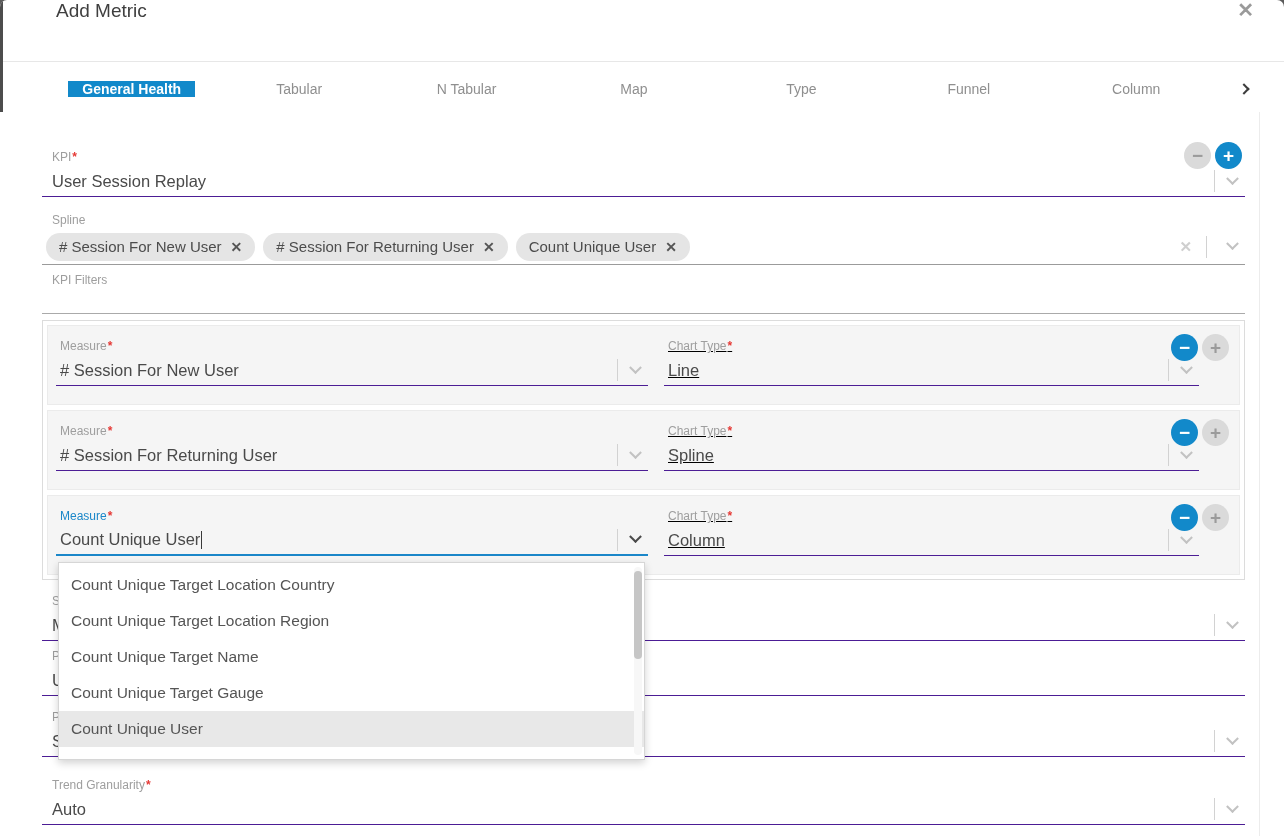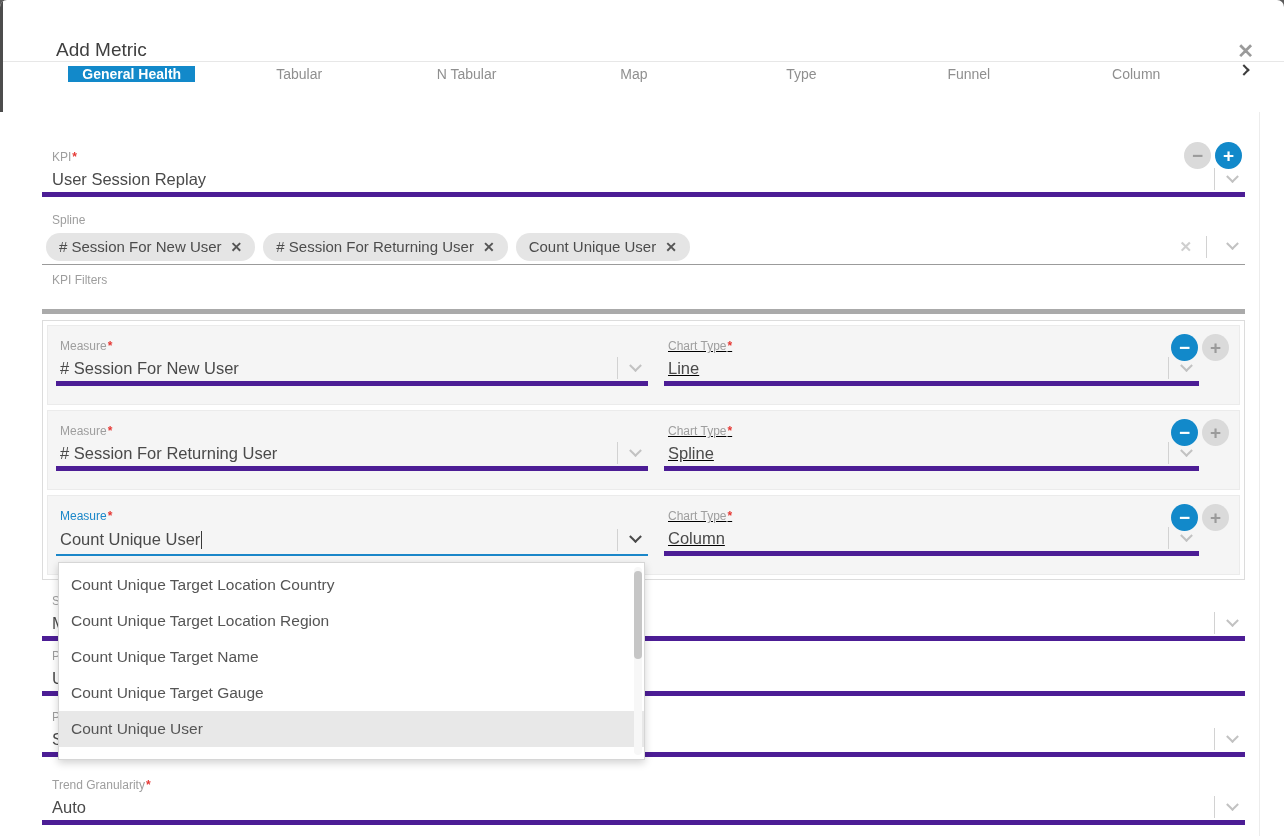--- a/index.html
+++ b/index.html
@@ -4,36 +4,36 @@
 <style>
   * { margin:0; padding:0; box-sizing:border-box; }
   html,body { width:1284px; height:836px; overflow:hidden; }
   body { background:#5b5b5b; font-family:"Liberation Sans", sans-serif; }
 
   .modal { position:absolute; inset:0; background:#fff; border-radius:7px 7px 0 0; overflow:hidden; }
   .edge-sliver { position:absolute; left:0; top:0; width:3px; height:112px; background:#4d4d4d; border-radius:7px 0 0 0; }
   .gutter-line { position:absolute; left:1259px; top:112px; bottom:0; width:1px; background:#ececec; }
 
   
-  .modal-header { height:62px; border-bottom:1px solid #e7e7e7; display:flex; align-items:flex-end; padding:0 30px 0 56px; }
+  .modal-header { height:62px; border-bottom:1px solid #e7e7e7; display:flex; align-items:flex-start; padding:0 30px 0 56px; }
   .modal-title { font-size:19px; color:#3f3f3f; flex:1; font-weight:400; }
   .close-x { color:#9a9a9a; font-size:20px; font-weight:700; cursor:pointer; line-height:1; }
 
   
-  .tabbar { display:flex; align-items:flex-start; height:46px; margin:4px 30px 0 68px;gap:40px; }
+  .tabbar { display:flex; align-items:center; height:46px; margin:4px 30px 0 68px;gap:40px; }
   .tab { width:160px; display:flex; align-items:center; justify-content:center; font-size:14px; color:#8f8f8f; cursor:pointer; }
   .tab.active { background:#1289ca; color:#fff; font-weight:700; }
   .tab-next { flex:1; display:flex; align-items:center; justify-content:flex-end; padding-right:6px; }
   .chev-right { width:8px; height:8px; border-right:2px solid #3c3c3c; border-bottom:2px solid #3c3c3c; transform:rotate(-45deg); }
 
   
   .content { padding:0 39px 0 42px; position:relative; }
   .f-label { font-size:12px; color:#9e9e9e; padding-left:10px; height:16px; }
   .req { color:#e53935; font-weight:700; margin-left:1px; }
-  .val-row { display:flex; align-items:center; height:31px; border-bottom:5px solid #4c1d95; padding-left:10px; }
+  .val-row { display:flex; align-items:center; height:31px; border-bottom:1px solid #4c1d95; padding-left:10px; }
   .val { flex:1; font-size:16.5px; color:#4a4a4a; white-space:nowrap; overflow:hidden; }
   .vdiv { width:1px; height:22px; background:#d2d2d2; margin:0 13px 0 6px; }
   .chev { width:9px; height:9px; border-right:2px solid #c2c2c2; border-bottom:2px solid #c2c2c2; transform:rotate(45deg) translate(-2px,-2px); margin-right:8px; }
   .clear-x { color:#cfcfcf; font-size:15px; font-weight:700; }
 
   .kpi-field { margin-top:38px; position:relative; }
   .round-btn { width:27px; height:27px; border-radius:50%; display:flex; align-items:center; justify-content:center; font-size:19px; font-weight:700; line-height:1; cursor:pointer; }
   .round-btn.blue { background:#1289ca; color:#fff; }
   .round-btn.gray { background:#dadada; color:#9b9b9b; }
   .kpi-actions { position:absolute; top:-8px; right:3px; display:flex; gap:4px; }

